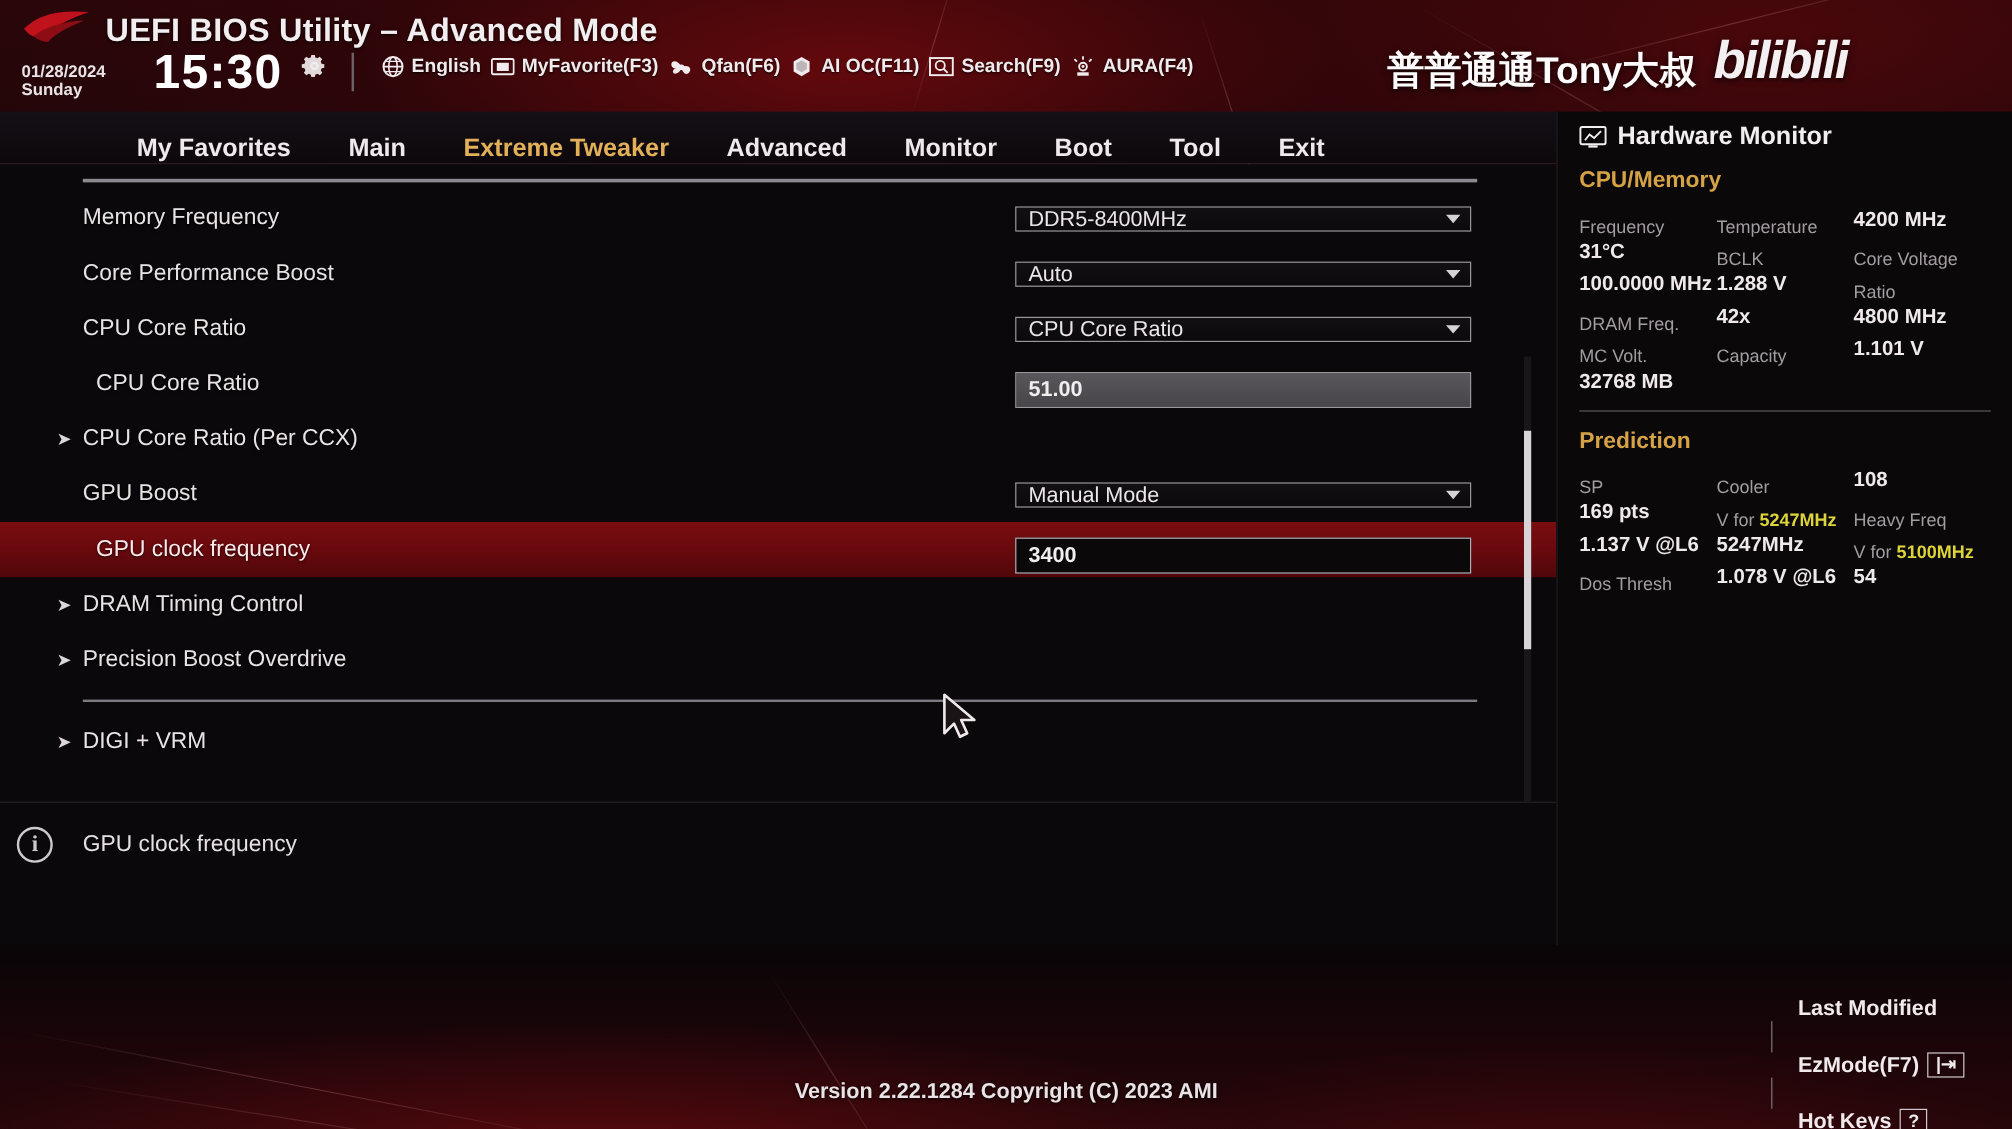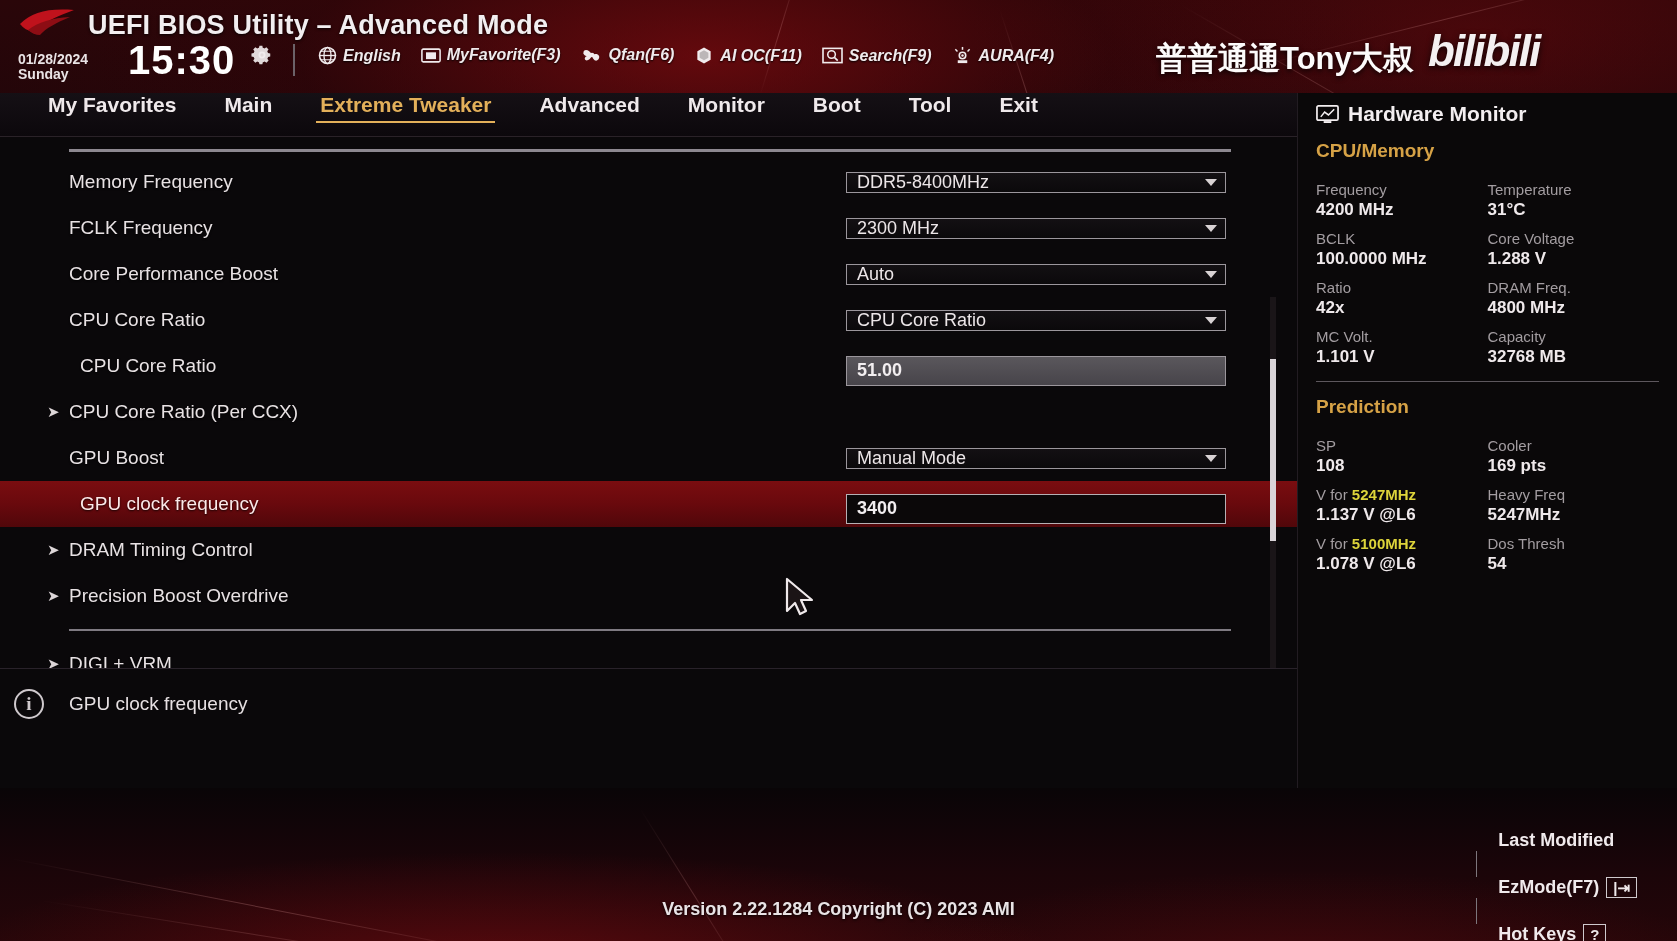--- a/index.html
+++ b/index.html
@@ -29,38 +29,38 @@
   .rog-logo { position: absolute; left: 18px; top: 6px; width: 60px; height: 34px; }
   .title {
     position: absolute; left: 88px; top: 10px;
     font-size: 27px; color: #f2eef0; font-weight: 600; letter-spacing: .2px;
     text-shadow: 0 1px 3px rgba(0,0,0,.85);
   }
   .datebox { position: absolute; left: 18px; top: 52px; color: #e9e3e5; font-size: 14px; line-height: 15px; font-weight: 600; }
   .clock { position: absolute; left: 128px; top: 38px; font-size: 40px; color: #ffffff; font-weight: 600; letter-spacing: 1px; }
   .gearbtn { position: absolute; left: 251px; top: 44px; width: 22px; height: 22px; }
   .hdr-sep { position: absolute; left: 293px; top: 44px; width: 2px; height: 32px; background: #6c6268; }
-  .toolbar { position: absolute; left: 318px; top: 46px; display: flex; align-items: flex-start; gap: 20px; font-style: italic; }
+  .toolbar { position: absolute; left: 318px; top: 46px; display: flex; align-items: center; gap: 8px; }
   .tb-item { display: flex; align-items: center; gap: 6px; color: #f0eaec; font-size: 16px; font-weight: 600; white-space: nowrap; cursor: pointer; text-shadow: 0 1px 2px rgba(0,0,0,.9); }
   .tb-item svg { display: block; }
   .watermark {
     position: absolute; left: 1156px; top: 38px; font-size: 31px; color: #fdfbfb; font-weight: 700;
     letter-spacing: 0px; white-space: nowrap; text-shadow: 0 2px 5px rgba(0,0,0,.8);
   }
   .bililogo {
     position: absolute; left: 1428px; top: 26px; font-size: 44px; font-weight: 700; color: #f4f0f1;
     font-style: italic; letter-spacing: -2px; text-shadow: 0 2px 6px rgba(0,0,0,.8);
   }
 
   
   .navbar {
     position: absolute; left: 0; top: 93px; width: 1297px; height: 44px;
     background: linear-gradient(180deg, #151015 0%, #0c080c 100%);
     border-bottom: 1px solid #2a2228;
-    display: flex; align-items: flex-start; padding-left: 24px; gap: 0;
+    display: flex; align-items: flex-end; padding-left: 90px; gap: 0;
   }
   .navtab {
     color: #efe9eb; font-size: 21px; font-weight: 600; padding: 0 24px; cursor: pointer;
     position: relative; white-space: nowrap;
   }
   .navtab.active { color: #e3b05a; }
   .navtab.active::after {
     content: ""; position: absolute; left: 20px; right: 20px; bottom: -6px; height: 2px; background: #e3b05a;
   }
 
@@ -124,21 +124,21 @@
   .hwpanel {
     position: absolute; left: 1297px; top: 93px; width: 380px; height: 695px;
     background: #0a0809; border-left: 1px solid #221c22;
     padding: 0 18px;
   }
   .hw-title {
     display: flex; align-items: center; gap: 9px; padding-top: 9px;
     font-size: 21px; color: #f3eef0; font-weight: 600;
   }
   .hw-sec { margin-top: 14px; font-size: 19px; color: #d6a246; font-weight: 600; }
-  .hw-grid { display: grid; grid-template-columns: 1fr 1fr; row-gap: 2px; margin-top: 11px; }
+  .hw-grid { display: grid; grid-template-columns: 1fr 1fr 1fr; row-gap: 2px; margin-top: 11px; }
   .hw-k { font-size: 15px; color: #a39da1; font-weight: 500; padding-top: 8px; }
   .hw-v { font-size: 17px; color: #efe9eb; font-weight: 600; }
   .hw-k .hl { color: #ddd43a; font-weight: 700; }
   .hw-rule { margin-top: 14px; height: 1px; background: #5d575d; }
 
   
   .footer { position: absolute; left: 0; top: 788px; width: 1677px; height: 153px; overflow: hidden;
     background:
       radial-gradient(ellipse 800px 160px at 30% 115%, rgba(140,12,18,0.50) 0%, rgba(25,4,7,0) 70%),
       radial-gradient(ellipse 600px 140px at 78% 120%, rgba(110,10,16,0.40) 0%, rgba(15,3,5,0) 72%),
@@ -261,29 +261,20 @@
   </div>
 
   <div class="content">
     <div class="toprule"></div>
     <div class="rows" id="rows-host">
         <div class="row">
           <div class="row-label" style="left: 69px;">Memory Frequency</div>
           <div class="control">
             <div class="dropdown">
               <span>DDR5-8400MHz</span>
-              <div class="caret"></div>
-            </div>
-          </div>
-        </div>
-        <div class="row">
-          <div class="row-label" style="left: 69px;">FCLK Frequency</div>
-          <div class="control">
-            <div class="dropdown">
-              <span>2300 MHz</span>
               <div class="caret"></div>
             </div>
           </div>
         </div>
         <div class="row">
           <div class="row-label" style="left: 69px;">Core Performance Boost</div>
           <div class="control">
             <div class="dropdown">
               <span>Auto</span>
               <div class="caret"></div>

